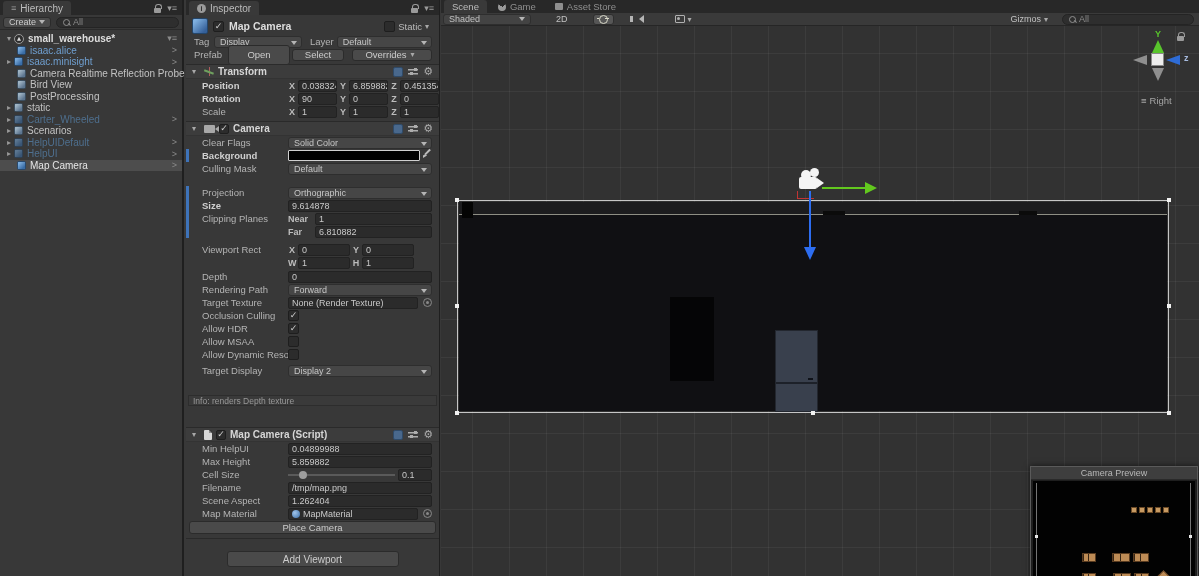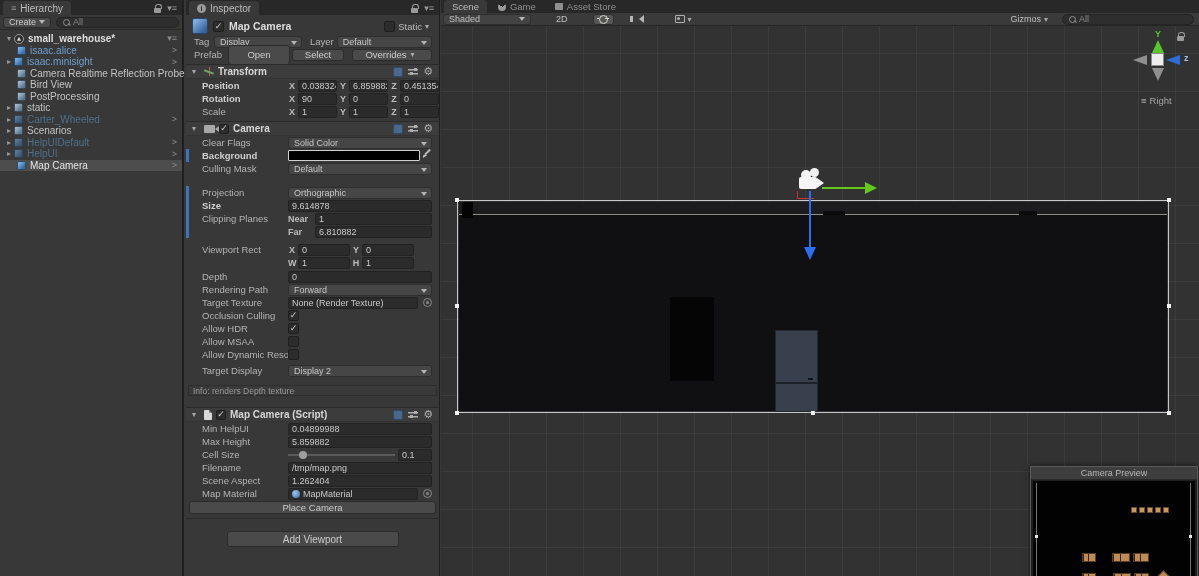--- a/index.html
+++ b/index.html
@@ -106,21 +106,21 @@
   .eyedrop::before { content:""; position:absolute; left:1px; top:1px; width:7px; height:1.5px;
     background:#bbb; transform:rotate(-45deg); }
   .eyedrop::after { content:""; position:absolute; left:0; top:4px; width:4px; height:4px;
     background:#bbb; clip-path:polygon(0 100%,0 40%,60% 0,100% 40%); }
   .objdot { width:9px; height:9px; border-radius:50%; border:1px solid #888; position:relative; margin-left:2px; }
   .objdot::before { content:""; position:absolute; left:2px; top:2px; width:3px; height:3px;
     border-radius:50%; background:#888; }
   .slider { flex:1; height:12px; position:relative; }
   .slider .track { position:absolute; left:0; right:0; top:5.5px; height:1.5px; background:#5a5a5a; }
   .slider .knob { position:absolute; left:11px; top:2px; width:8px; height:8px; border-radius:50%; background:#9d9d9d; }
-  .infobox { margin:8px 2px; height:11px; background:#3a3a3a; border:1px solid #2d2d2d;
+  .infobox { margin:18px 2px; height:11px; background:#3a3a3a; border:1px solid #2d2d2d;
     font-size:8.5px; color:#989898; display:flex; align-items:center; padding:0 4px; }
   .widebtn { margin:1px 3px; height:13px; }
   .addcomp { width:172px; height:16px; margin:12px auto 0 auto; font-size:10px; }
   .mat-dot { width:8px; height:8px; border-radius:50%; background:radial-gradient(circle at 35% 35%,#9fc4ea,#3a6da6); }
 
   
   #scene { position:absolute; left:441px; top:0; width:758px; height:576px; background:#323232; }
   #scene-tabs { height:13px; background:#282828; display:flex; align-items:flex-end; }
   #scene-tabs .tab { height:13px; font-size:9.5px; }
   .pac { width:8px; height:8px; border-radius:50%;

